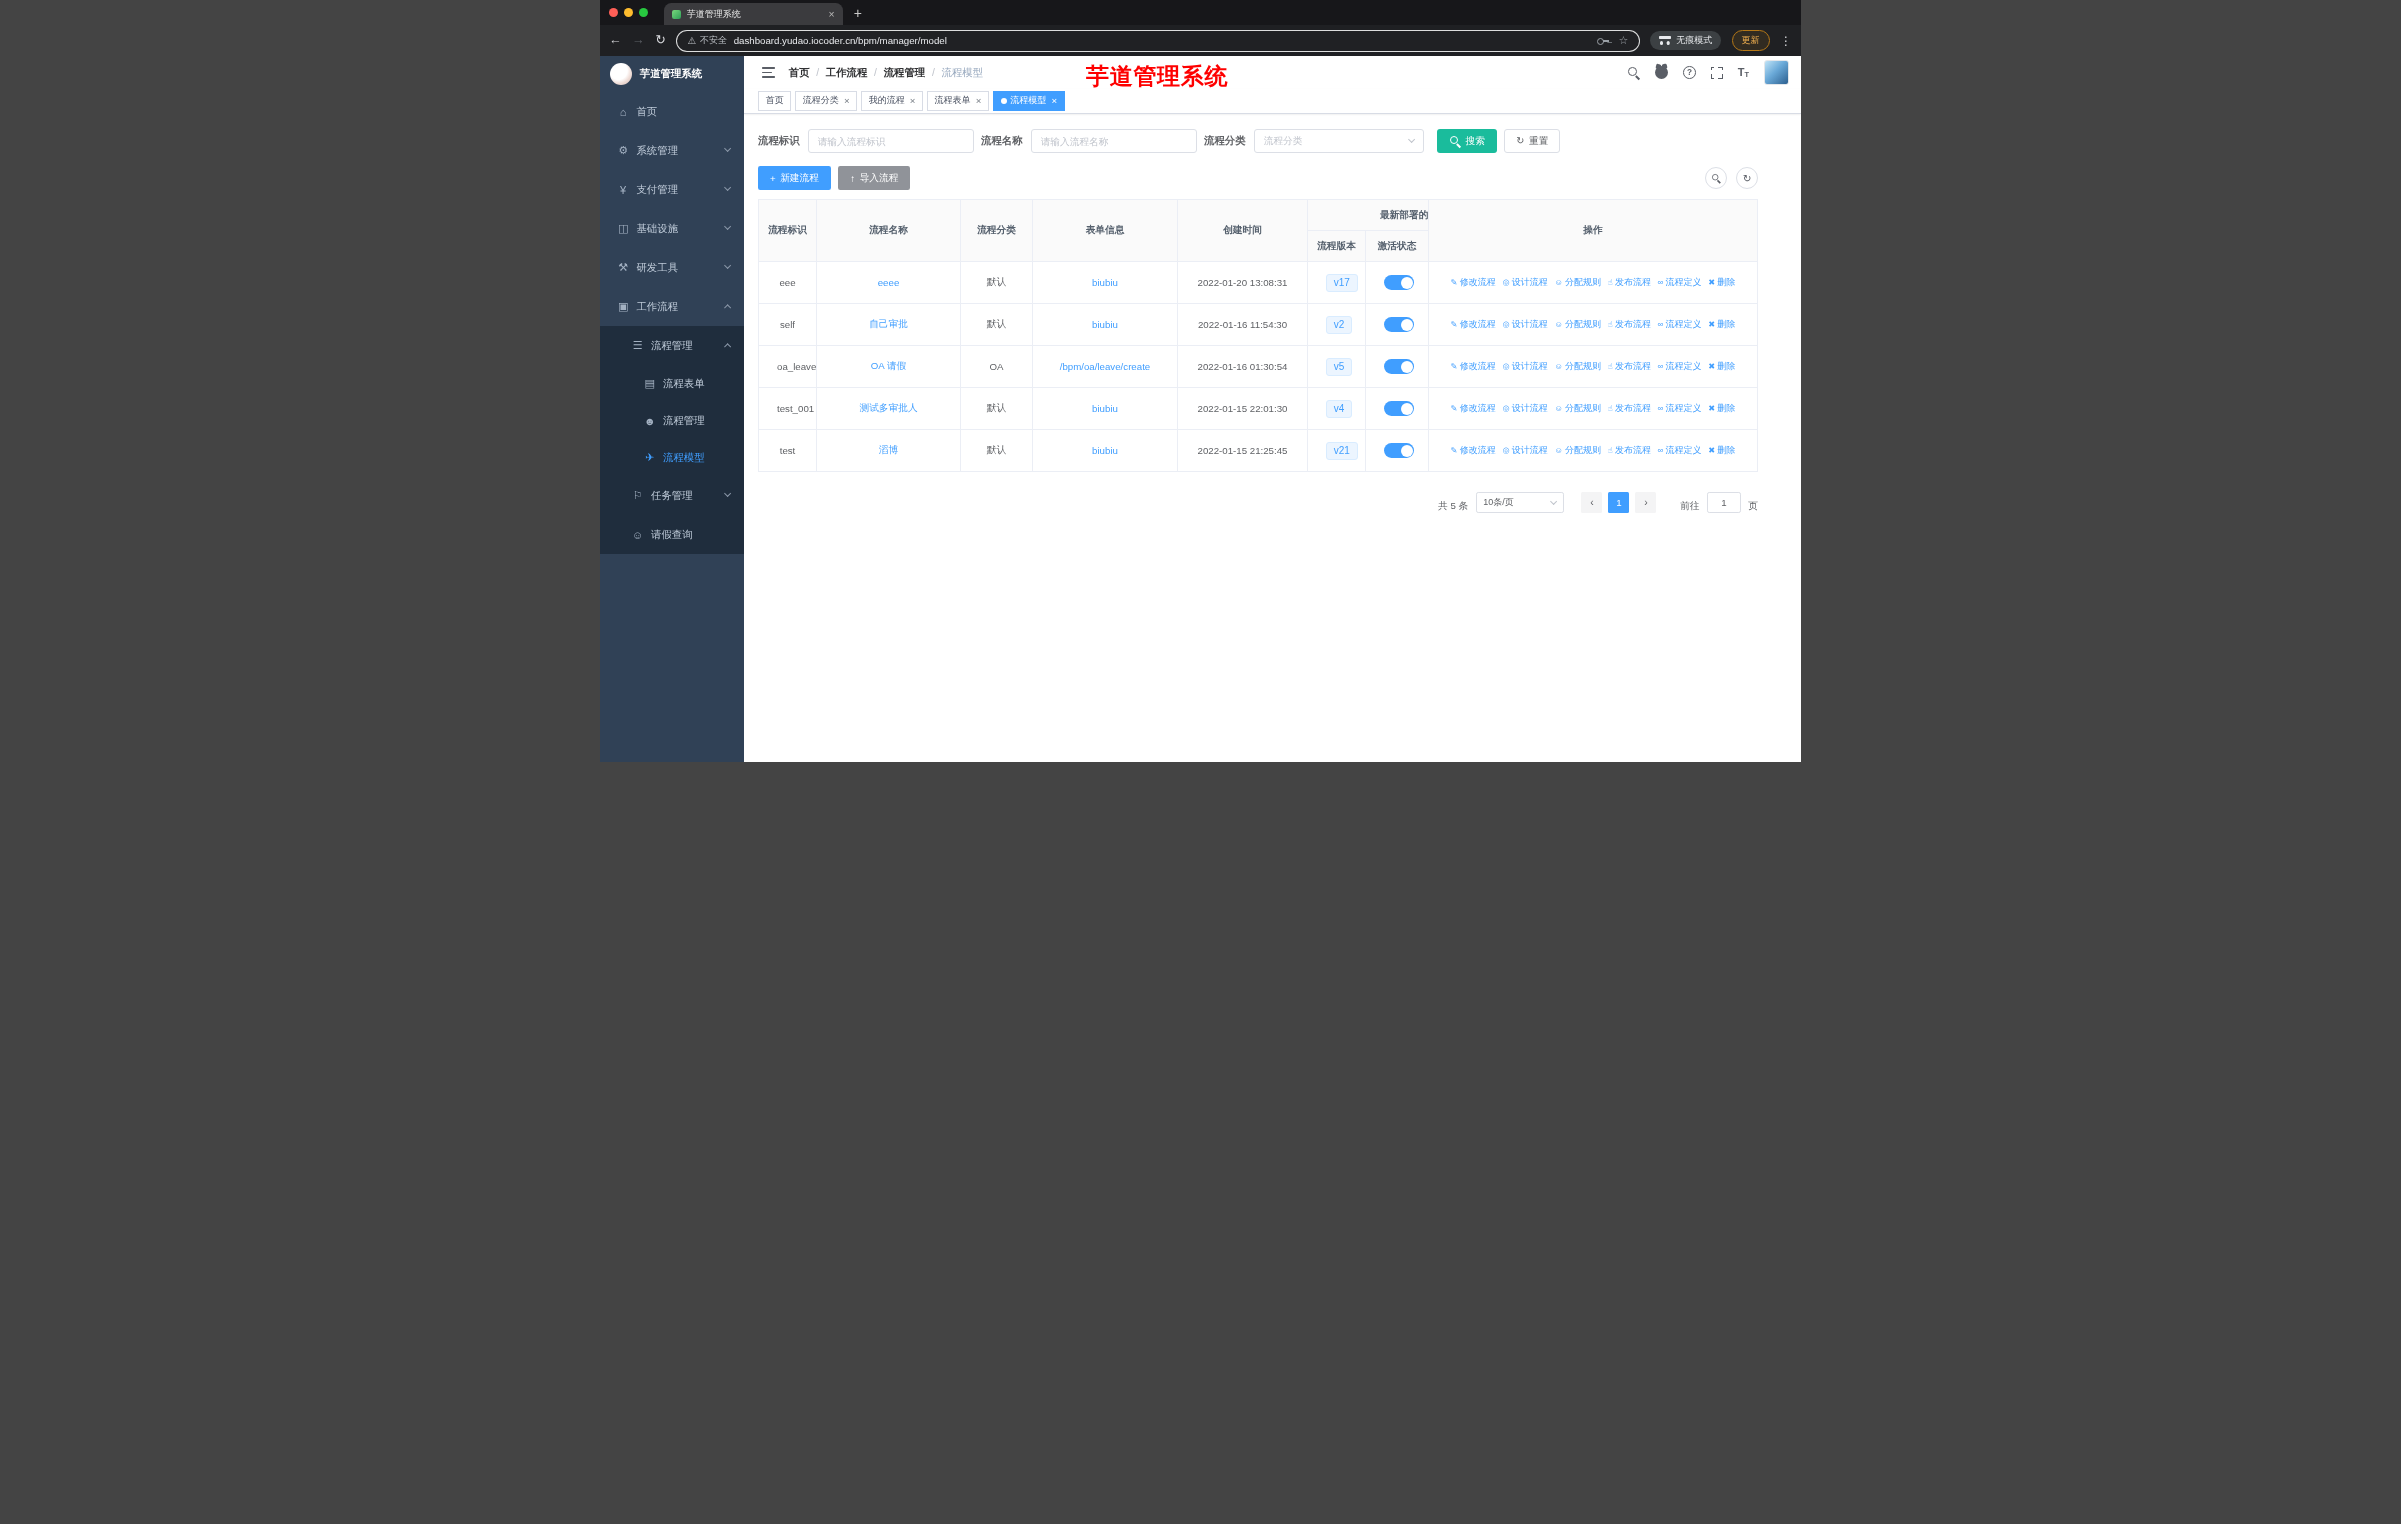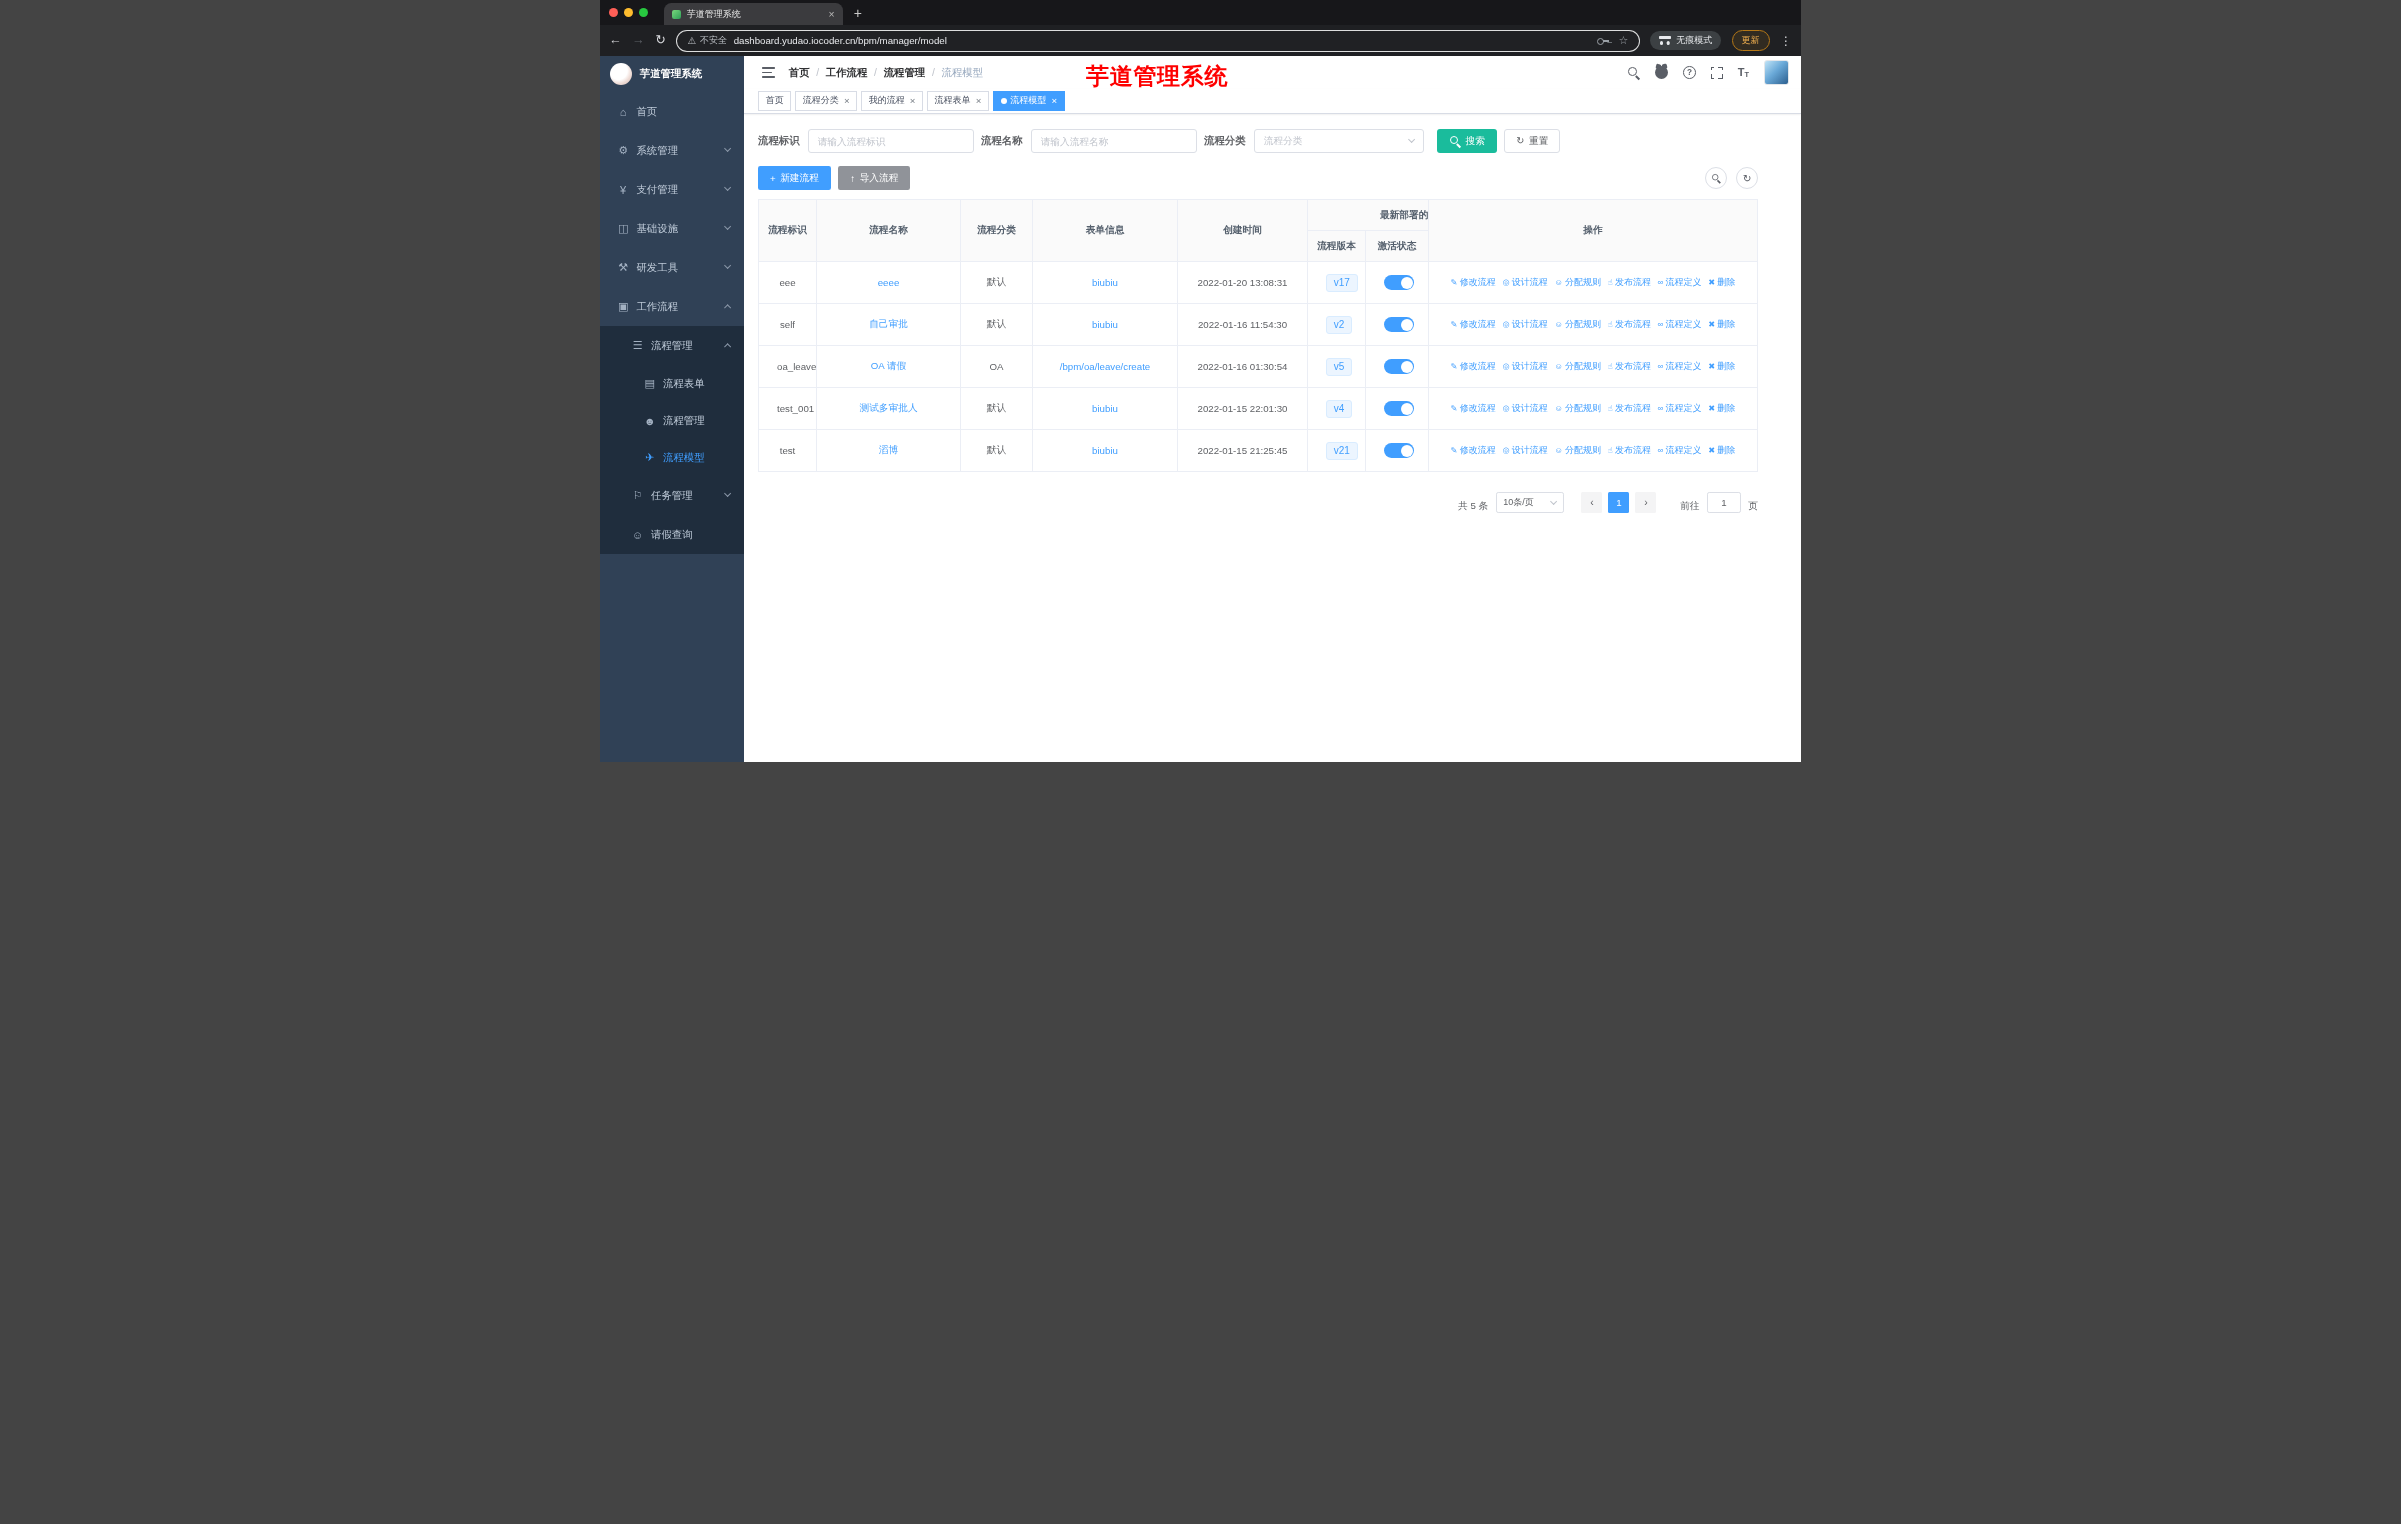--- a/index.html
+++ b/index.html
@@ -125,21 +125,21 @@
 .vtag{display:inline-block;background:#ecf5ff;border:0.7px solid #d9ecff;color:#409eff;border-radius:3px;font-size:10px;padding:2.2px 6.7px;line-height:1.2}
 .switch{display:inline-block;width:30px;height:15px;border-radius:7.4px;background:#409eff;position:relative;vertical-align:middle;cursor:pointer}
 .switch::after{content:"";position:absolute;width:12px;height:12px;border-radius:50%;background:#fff;right:1.5px;top:1.5px}
 th.op,td.op{position:relative;box-shadow:-6.7px 0 7.4px -6px rgba(0,0,0,.28)}
 .acts{display:flex;justify-content:center;align-items:center;gap:6.7px;white-space:nowrap;font-size:9px}
 .act{color:#409eff;display:inline-flex;align-items:center;gap:2.2px;cursor:pointer}
 .act .ag{font-size:8.2px;line-height:1}
 
 
 .pag{margin-top:20px;display:flex;align-items:flex-end;justify-content:flex-end;gap:7.4px;font-size:9.7px;color:#606266}
-.psize{width:68px;height:21px;border:0.7px solid #dcdfe6;border-radius:2.2px;display:inline-flex;align-items:center;justify-content:space-between;padding:0 6.7px;font-size:9px;color:#606266;cursor:pointer;margin-right:10.4px}
+.psize{width:88px;height:21px;border:0.7px solid #dcdfe6;border-radius:2.2px;display:inline-flex;align-items:center;justify-content:space-between;padding:0 6.7px;font-size:9px;color:#606266;cursor:pointer;margin-right:10.4px}
 .pbtn{min-width:21px;height:21px;border-radius:1.5px;background:#f4f4f5;color:#606266;display:inline-flex;align-items:center;justify-content:center;font-size:10.4px;cursor:pointer}
 .pbtn.cur{background:#409eff;color:#fff;font-size:9.7px}
 .pgroup{display:flex;gap:6px;align-items:center;margin-right:16.4px}
 .pgoto{width:34px;height:21px;border:0.7px solid #dcdfe6;border-radius:2.2px;text-align:center;font-size:9.7px;color:#606266;outline:none}
 </style>
 </head>
 <body>
 
 <div class="window">
 

